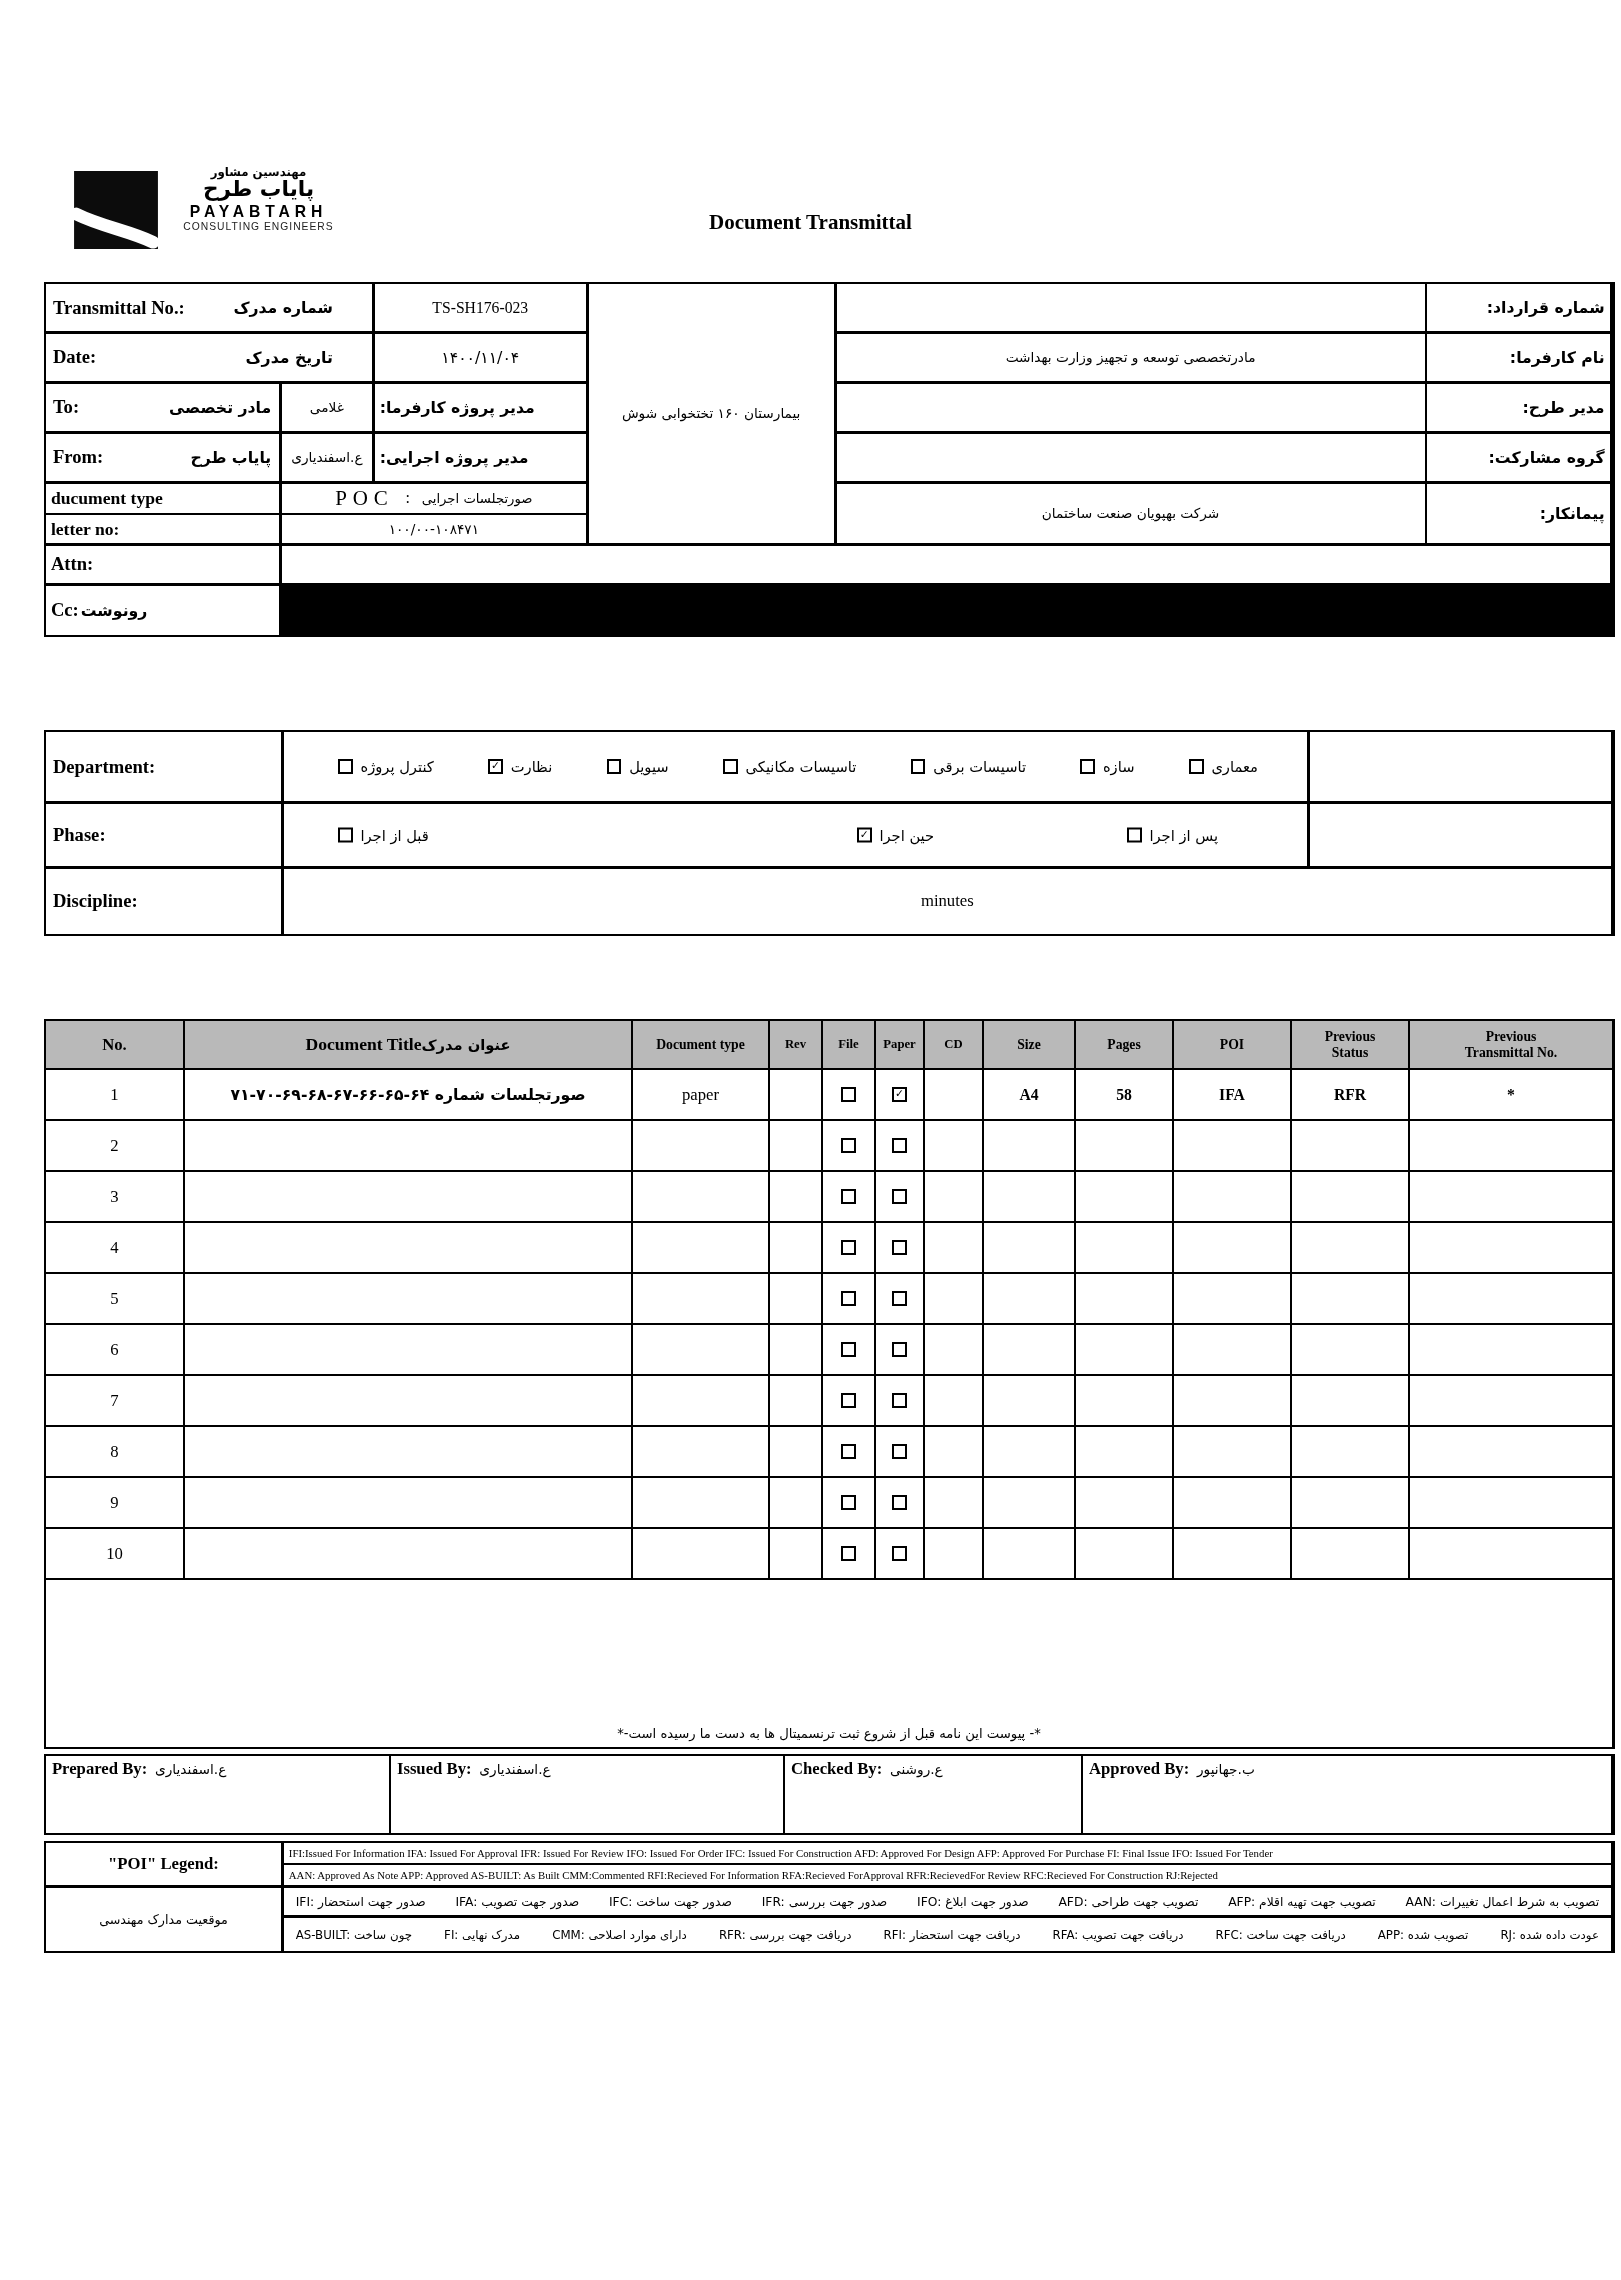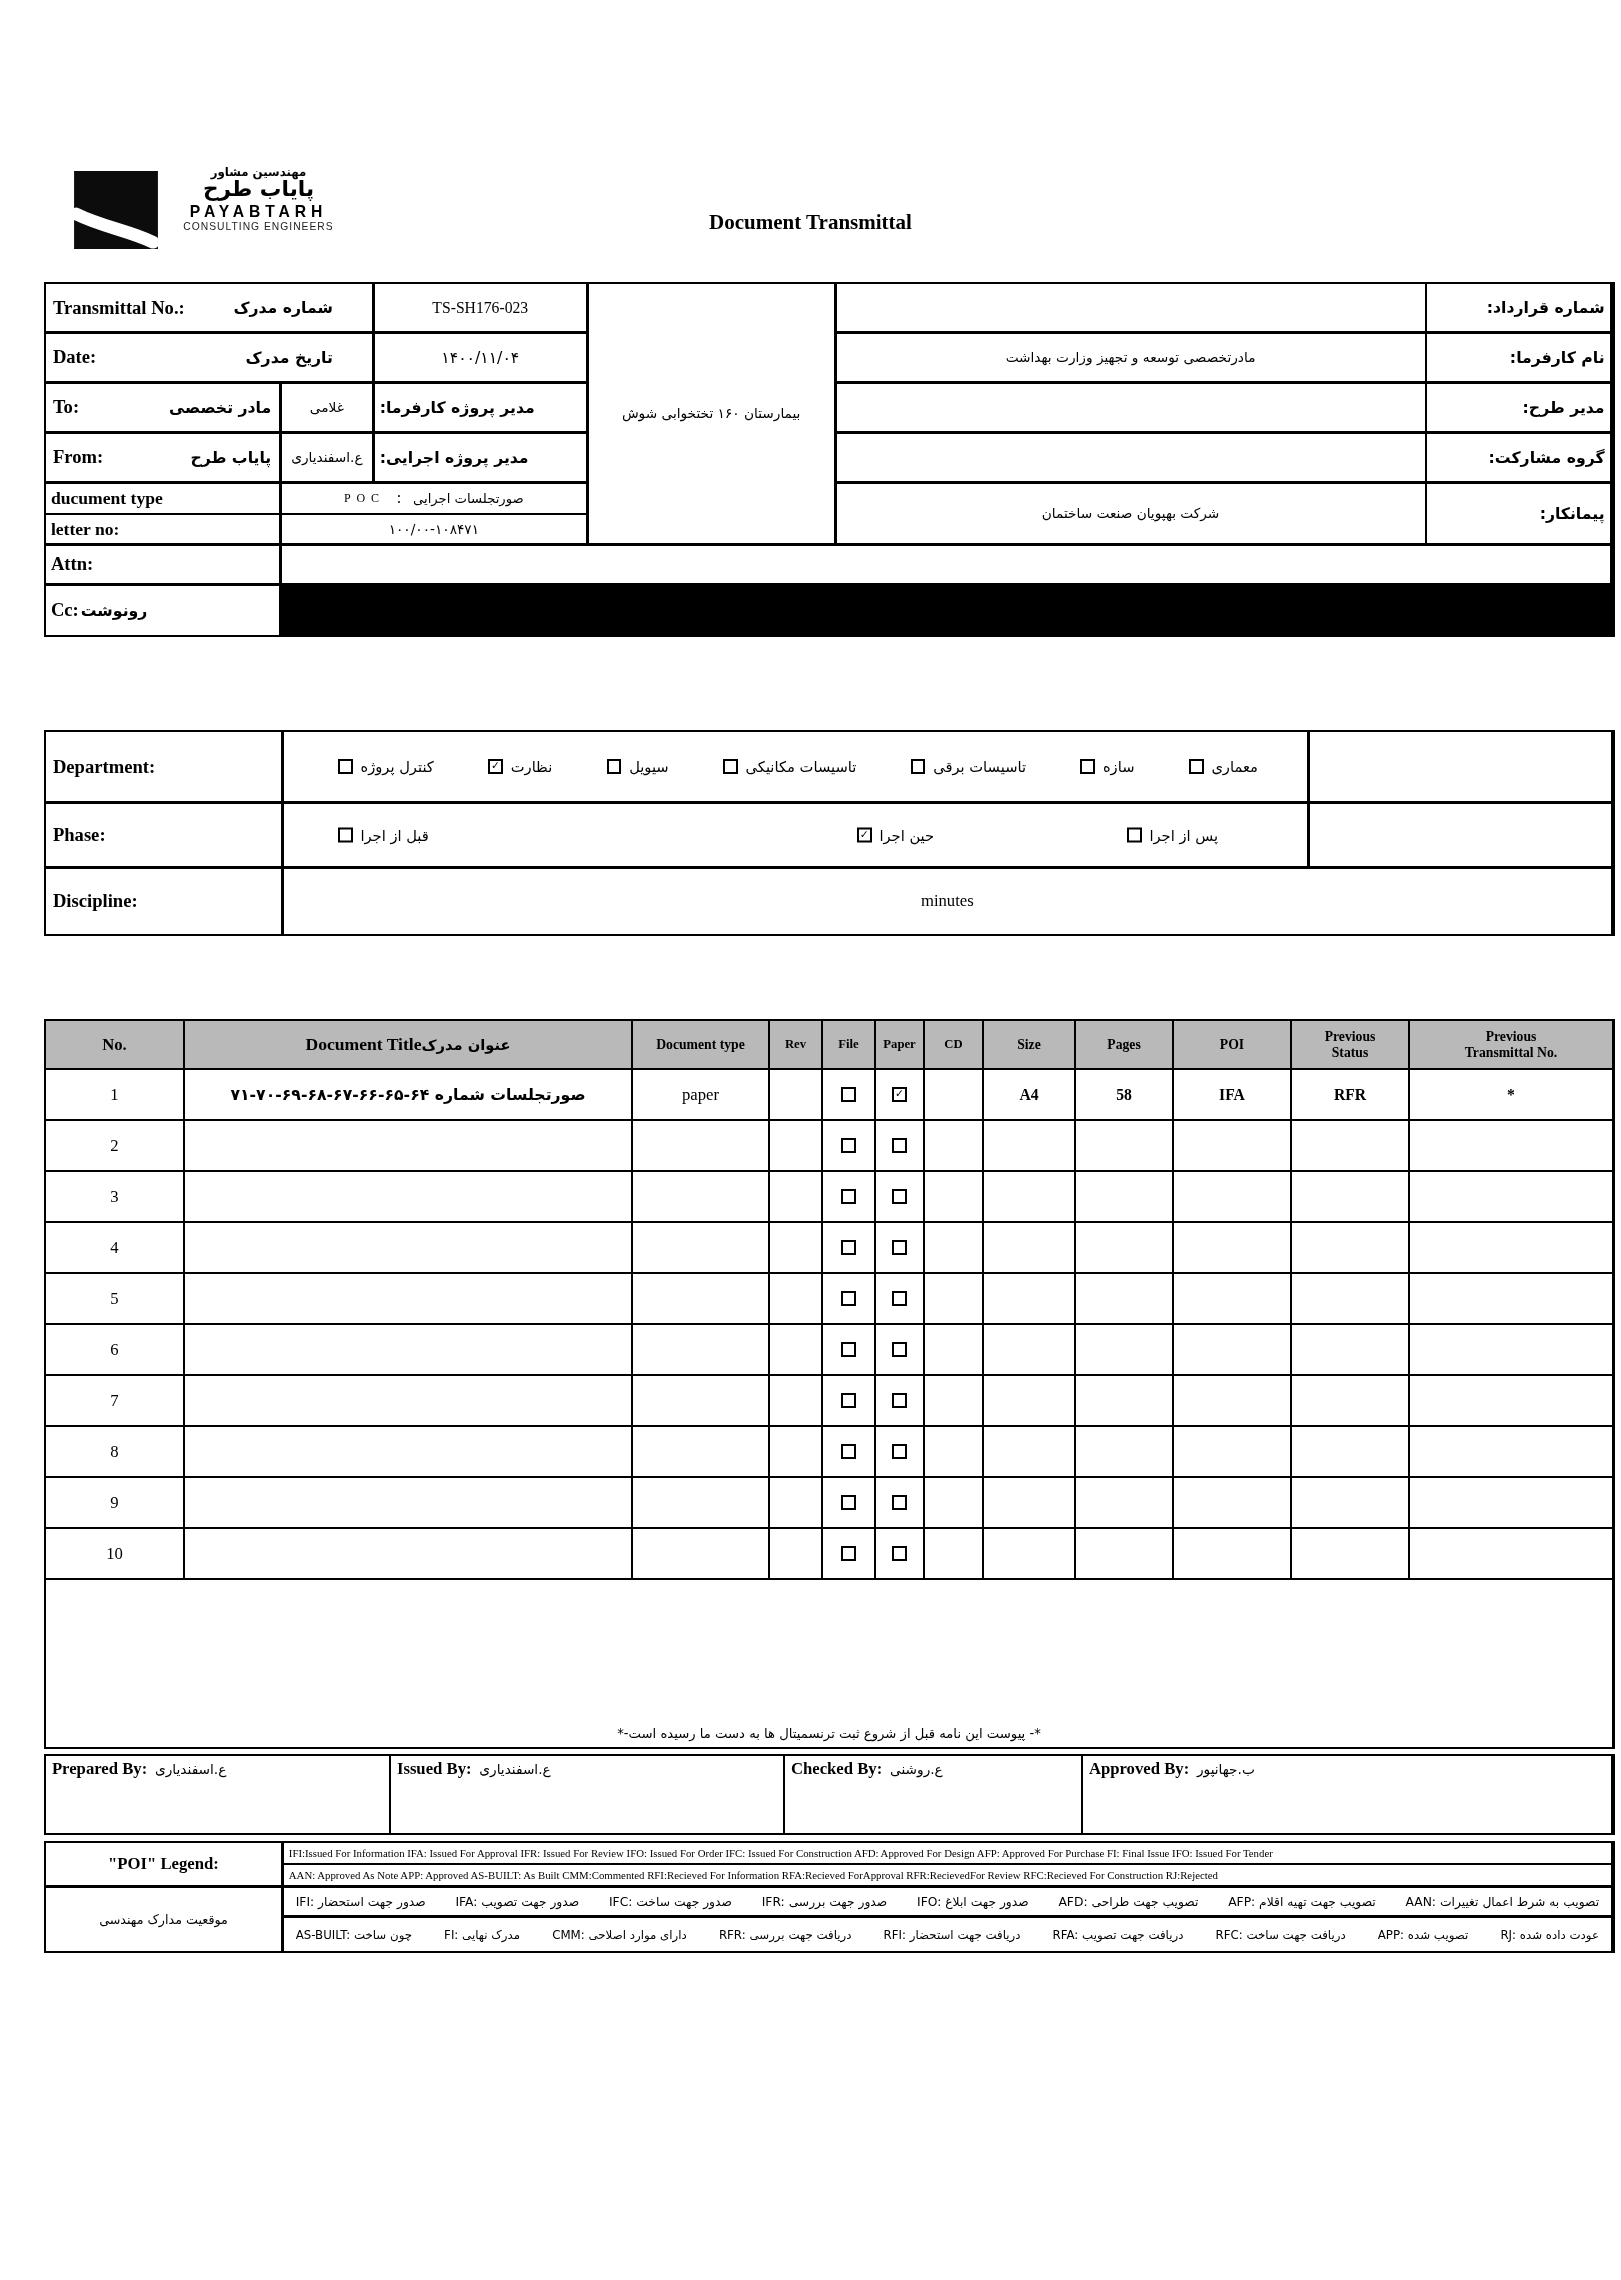--- a/index.html
+++ b/index.html
@@ -36,21 +36,21 @@
   .sm-fa { font-size:13.7px; }
   .it-a1{grid-area:1/1/2/3;} .it-b1{grid-area:1/3/2/4;} .it-proj{grid-area:1/4/7/5; direction:rtl; justify-content:center; font-size:13.7px;}
   .it-e1{grid-area:1/5/2/6;} .it-f1{grid-area:1/6/2/7;}
   .it-a2{grid-area:2/1/3/3;} .it-b2{grid-area:2/3/3/4;} .it-e2{grid-area:2/5/3/6;} .it-f2{grid-area:2/6/3/7;}
   .it-a3{grid-area:3/1/4/2;} .it-b3{grid-area:3/2/4/3;} .it-c3{grid-area:3/3/4/4;} .it-e3{grid-area:3/5/4/6;} .it-f3{grid-area:3/6/4/7;padding-left:24px;}
   .it-a4{grid-area:4/1/5/2;} .it-b4{grid-area:4/2/5/3;} .it-c4{grid-area:4/3/5/4;} .it-e4{grid-area:4/5/5/6;} .it-f4{grid-area:4/6/5/7;}
   .it-a5{grid-area:5/1/6/2;} .it-b5{grid-area:5/2/6/4; justify-content:center; gap:11.8px;} .it-e5{grid-area:5/5/7/6;} .it-f5{grid-area:5/6/7/7;}
   .it-a6{grid-area:6/1/7/2;} .it-b6{grid-area:6/2/7/4;}
   .it-a7{grid-area:7/1/8/2;} .it-b7{grid-area:7/2/8/7;}
   .it-a8{grid-area:8/1/9/2; gap:2px;} .it-b8{grid-area:8/2/9/7; direction:rtl; justify-content:center; font-weight:bold; font-size:15.7px;}
-  .poc { font-size:12px; letter-spacing:5.9px; }
+  .poc { font-size:21px; letter-spacing:5.9px; }
 
   
   .class-table { top:730px; grid-template-columns:235px 1023px 301px; grid-template-rows:69px 62px 65px; }
   .cl-lab { font-weight:bold; font-size:18.6px; padding-left:6.9px; }
   .dept-items { direction:rtl; justify-content:space-between; padding:0 49px 0 54px; }
   .chk-item { display:flex; direction:ltr; align-items:center; gap:7.8px; font-size:14.7px; }
   .cb { width:14.7px; height:14.7px; border:2px solid #000; display:inline-flex; align-items:center; justify-content:center; font-size:10.8px; line-height:1; font-family:"DejaVu Sans",sans-serif; background:#fff; flex:none; }
   .phase-wrap { position:relative; }
   .phase-item { position:absolute; top:50%; transform:translateY(-50%); }
   .disc-val { grid-column:2/4; justify-content:center; font-size:16.7px; }

